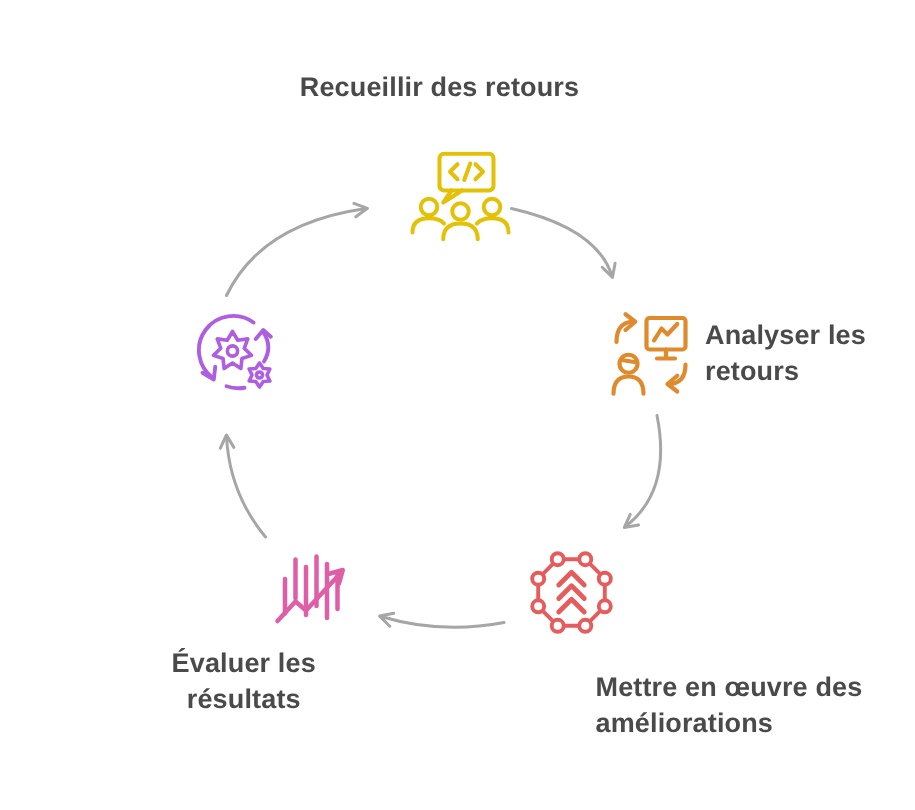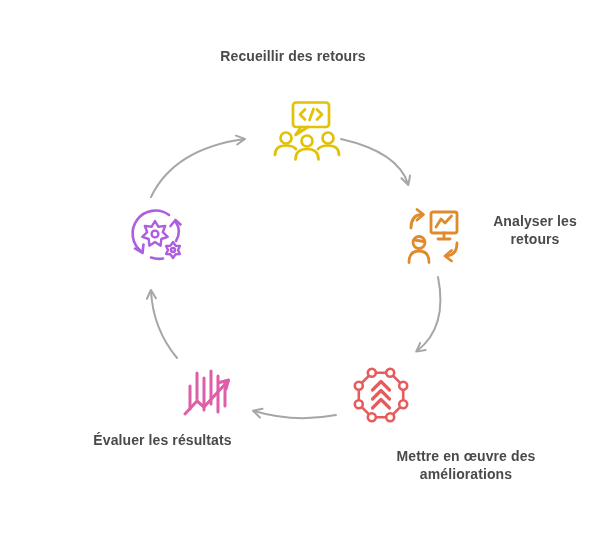--- a/index.html
+++ b/index.html
@@ -2,25 +2,25 @@
 <html><head>
 <meta charset="utf-8">
 <style>
   html,body { margin:0; padding:0; background:#ffffff; }
   .canvas {
     position:relative; width:610px; height:540px; background:#ffffff;
     font-family:"Liberation Sans", sans-serif; overflow:hidden;
   }
   .arrow-layer { position:absolute; left:0; top:0; width:610px; height:540px; }
   .step-label {
-    position:absolute; font-size:14px; font-weight:700; color:#4a4a4a;
+    position:absolute; font-size:18px; font-weight:700; color:#4a4a4a;
     line-height:1.32; letter-spacing:0.1px;
   }
   .ta-c { text-align:center; }
-  .ta-l { text-align:center; }
+  .ta-l { text-align:left; }
   .icon-box { position:absolute; }
   svg .ln { fill:none; stroke-linecap:round; stroke-linejoin:round; }
 </style>
 </head>
 <body>
 
 <div class="canvas">
 
   <svg class="arrow-layer" viewBox="0 0 610 540">
     <defs>
@@ -90,21 +90,21 @@
         <circle cx="8.8" cy="37.2" r="4"></circle>
         <circle cx="8.8" cy="18.8" r="4"></circle>
       </g>
       <g class="ln" stroke="#e65c5c" stroke-width="3.2">
         <polyline points="22.5,23 31,14.5 39.5,23"></polyline>
         <polyline points="22.5,32 31,23.5 39.5,32"></polyline>
         <polyline points="22.5,41 31,32.5 39.5,41"></polyline>
       </g>
     </svg>
   </div>
-  <div class="step-label ta-l" style="left:377px; top:447px; width:178px;">Mettre en œuvre des améliorations</div>
+  <div class="step-label ta-l" style="left:397px; top:447px; width:178px;">Mettre en œuvre des améliorations</div>
 
   <div class="icon-box" style="left:183px; top:366px;">
     <svg width="56" height="56" viewBox="0 0 56 56">
       <g class="ln" stroke="#de5fa8" stroke-width="3">
         <line x1="7" y1="20" x2="7" y2="43"></line>
         <line x1="14" y1="7" x2="14" y2="33"></line>
         <line x1="21" y1="12" x2="21" y2="44"></line>
         <line x1="28" y1="5" x2="28" y2="38"></line>
         <line x1="35" y1="10" x2="35" y2="46"></line>
         <line x1="42" y1="16" x2="42" y2="40"></line>

